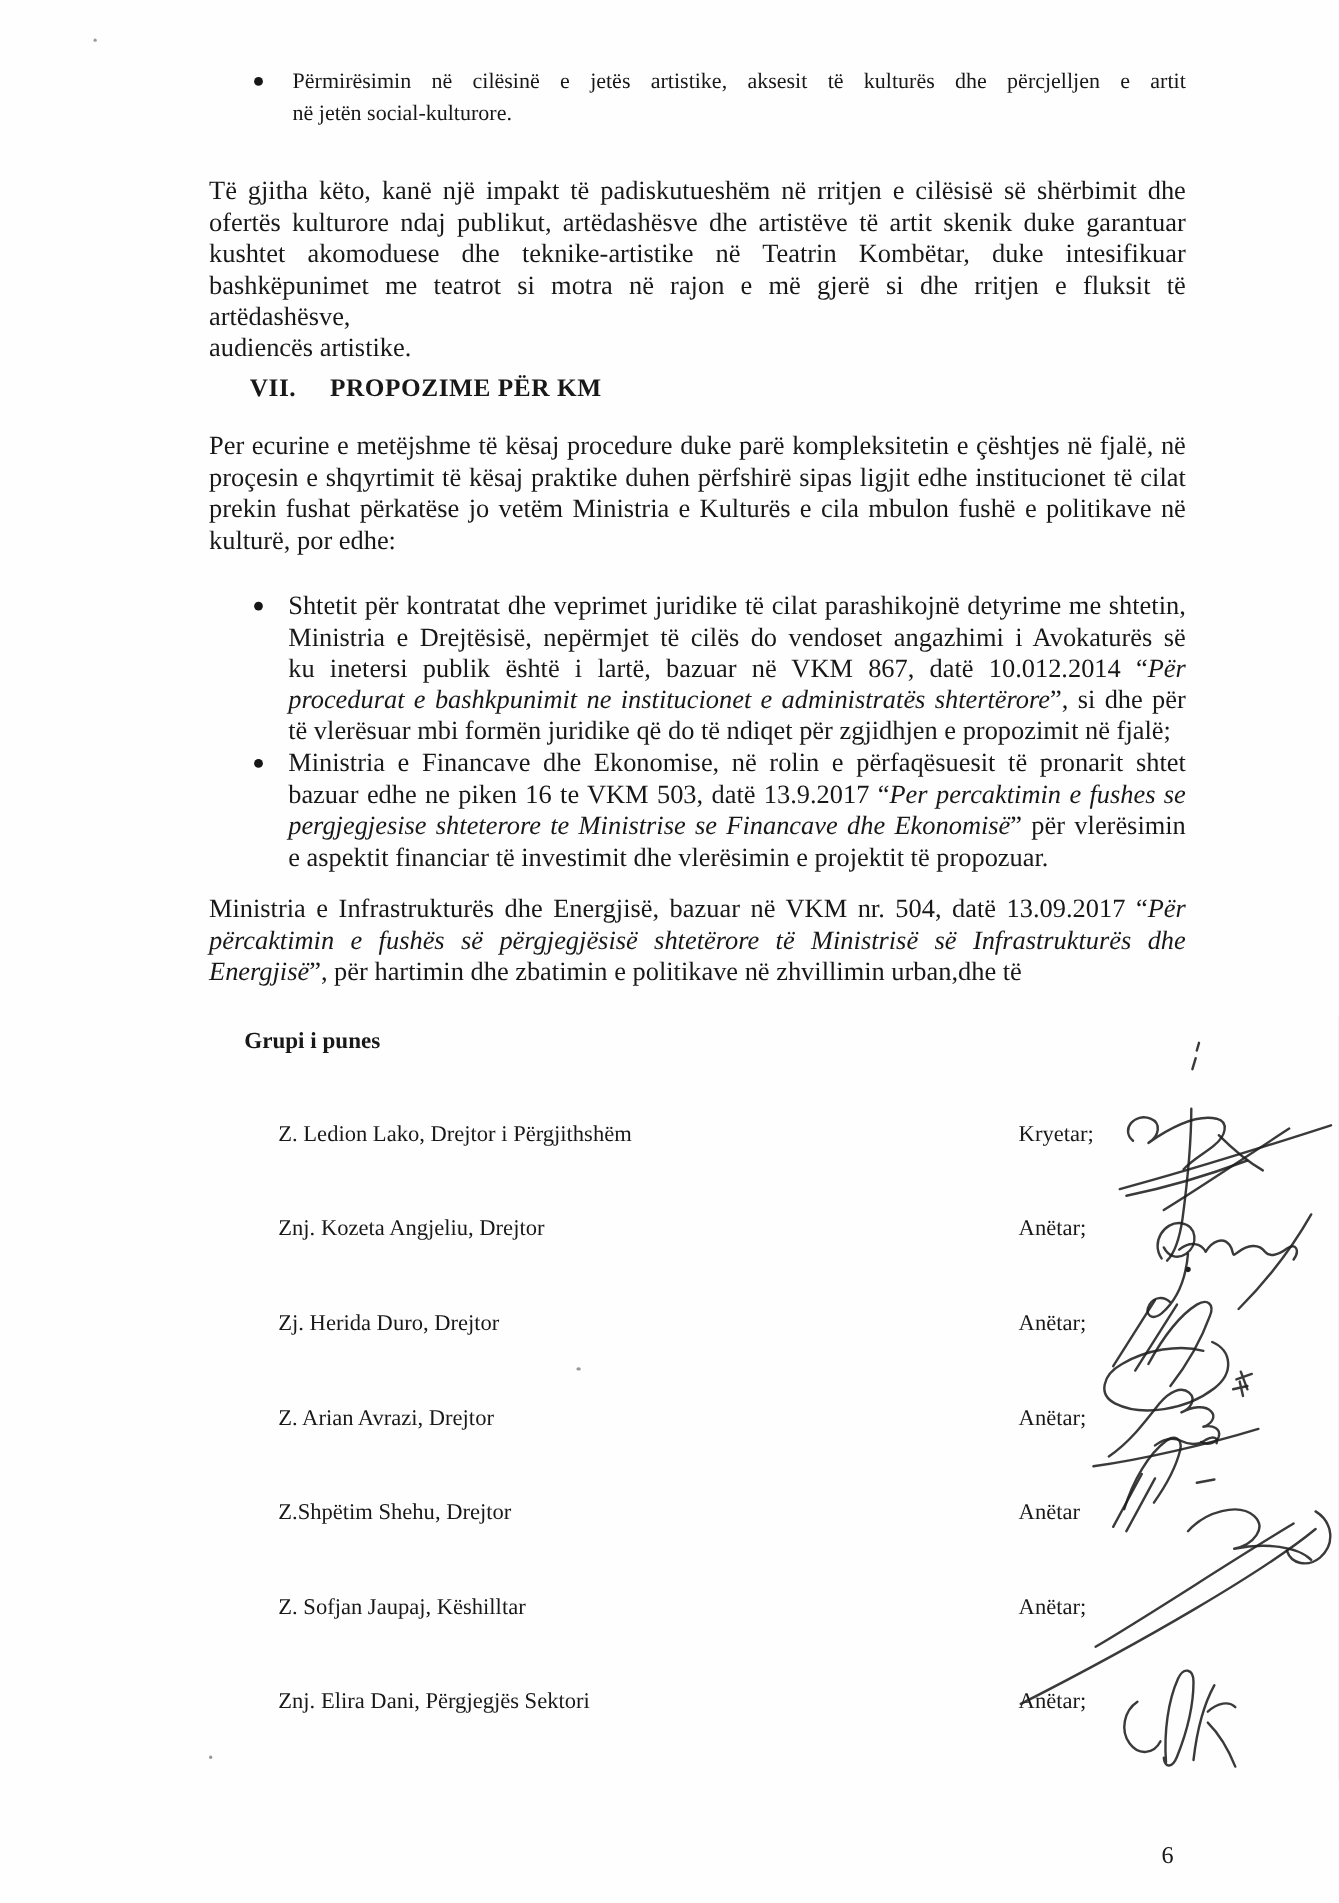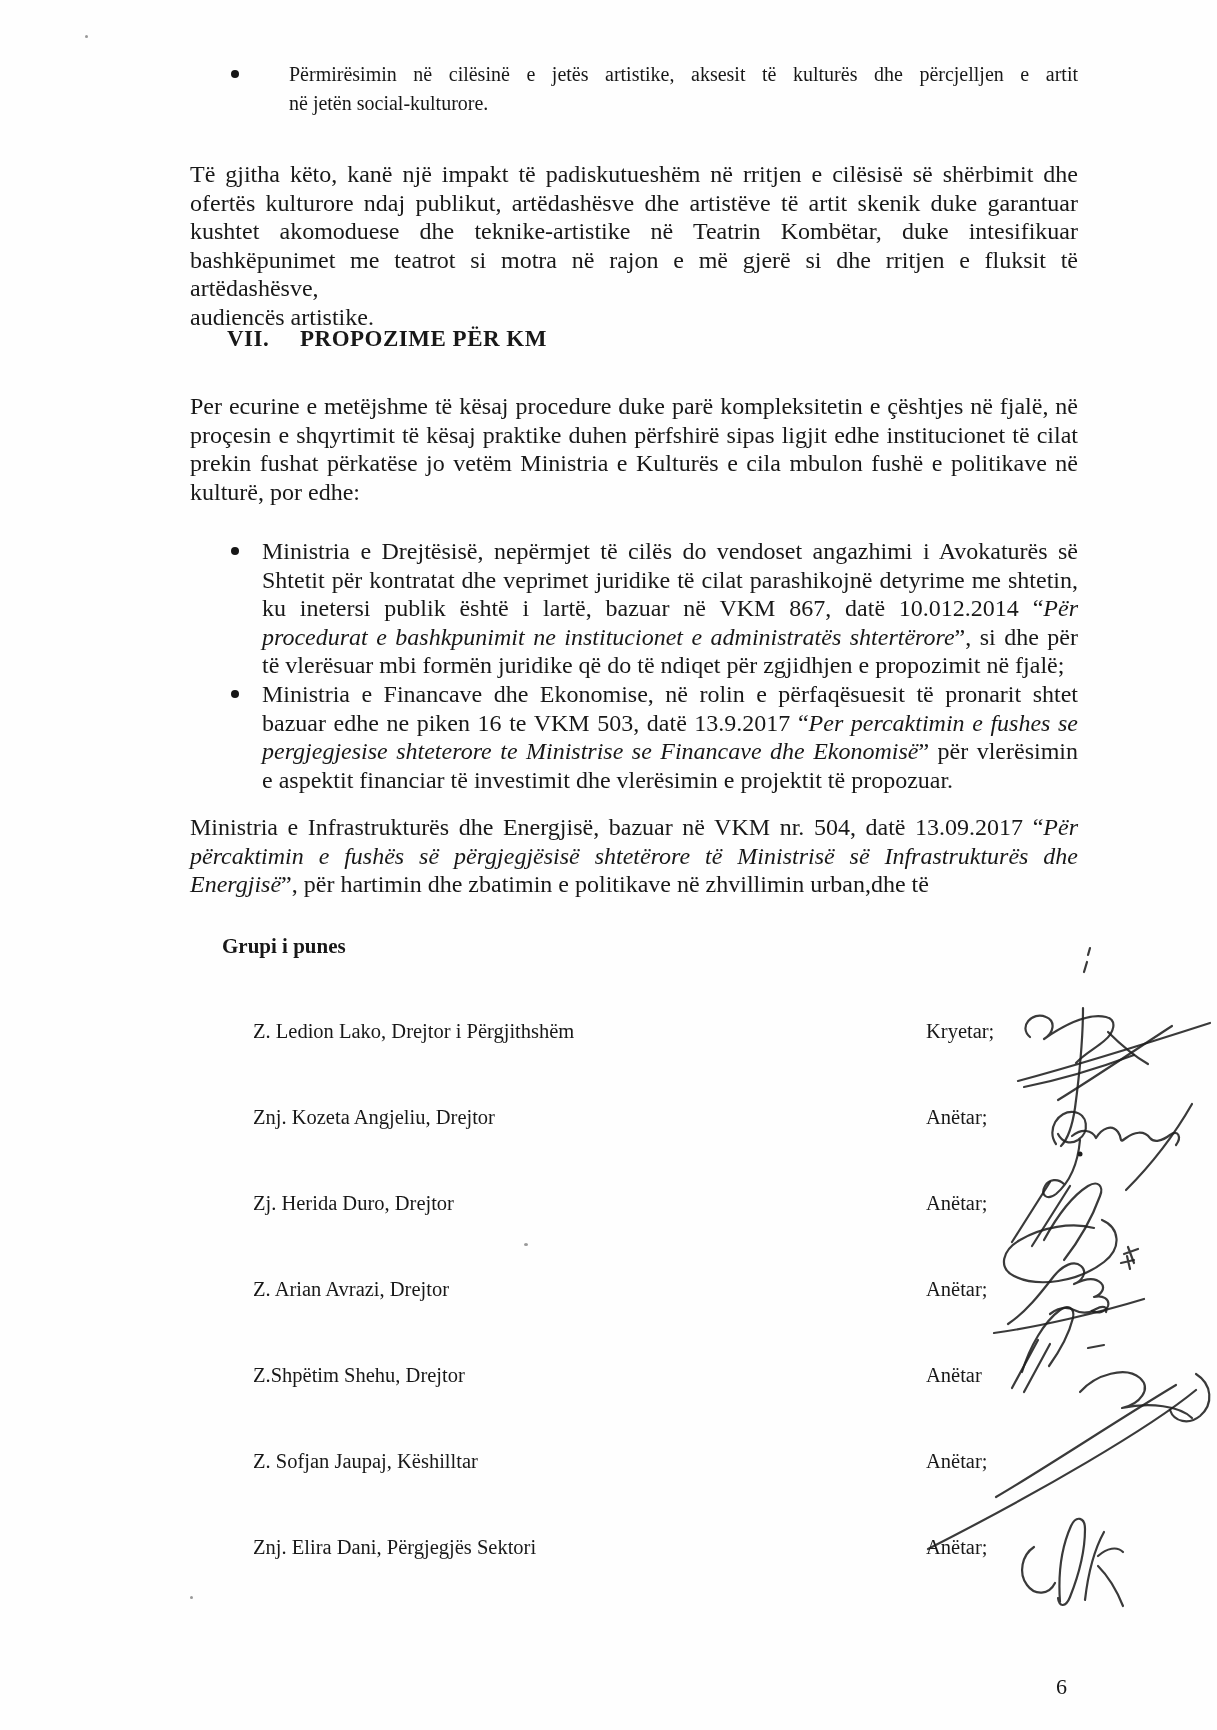--- a/index.html
+++ b/index.html
@@ -10,27 +10,27 @@
     background:#fefefe;
     font-family:"Liberation Serif","DejaVu Serif",serif;
     color:#181818;
     overflow:hidden;
   }
   .block{position:absolute;left:190px;width:888px;font-size:24px;line-height:28.6px;}
   .jline{text-align:justify;text-align-last:justify;}
   .lline{text-align:left;}
   .it{font-style:italic;}
   .bullet-single{position:absolute;left:190px;width:888px;font-size:20px;line-height:28.6px;}
-  .bullet-single .btext{margin-left:99px;}
+  .bullet-single .btext{margin-left:76px;}
   .bullet-single .dot{position:absolute;left:41px;top:10px;}
   .list .bullet-item{position:relative;padding-left:72px;}
   .list .bullet-item .dot{position:absolute;left:41px;top:10px;}
   .dot{width:8px;height:8px;background:#161616;border-radius:50%;display:inline-block;}
   .heading{position:absolute;left:227px;font-size:23px;font-weight:bold;letter-spacing:0.5px;white-space:nowrap;}
-  .heading .hnum{display:inline-block;width:73px;}
+  .heading .hnum{display:inline-block;width:73px;margin-top:14px;}
   .grupi{position:absolute;left:222px;font-size:21px;font-weight:bold;}
   .sigrow{position:absolute;left:0;width:1217px;height:30px;font-size:20.5px;}
   .sigrow .name{position:absolute;left:253px;white-space:nowrap;}
   .sigrow .role{position:absolute;left:926px;white-space:nowrap;}
   .pagenum{position:absolute;left:1056px;top:1674px;font-size:22px;}
   .speck{position:absolute;width:3px;height:3px;background:#555;border-radius:50%;opacity:.6;}
   .sig-overlay{position:absolute;left:0;top:0;pointer-events:none;}
   .sig-overlay path{fill:none;stroke:#1f1f1f;stroke-width:2.2;stroke-linecap:round;stroke-linejoin:round;opacity:.88;}
 </style>
 </head>
@@ -66,22 +66,22 @@
       <div class="jline"><span>Per ecurine e metëjshme të kësaj procedure duke parë kompleksitetin e çështjes në fjalë, në</span></div>
       <div class="jline"><span>proçesin e shqyrtimit të kësaj praktike duhen përfshirë sipas ligjit edhe institucionet të cilat</span></div>
       <div class="jline"><span>prekin fushat përkatëse jo vetëm Ministria e Kulturës e cila mbulon fushë e politikave në</span></div>
       <div class="lline"><span>kulturë, por edhe:</span></div>
     </div>
 
   <div class="block list" style="top:537px;">
     <div class="bullet-item">
       <span class="dot"></span>
       <div class="btext">
+          <div class="jline"><span>Shtetit për kontratat dhe veprimet juridike të cilat parashikojnë detyrime me shtetin,</span></div>
           <div class="jline"><span>Ministria e Drejtësisë, nepërmjet të cilës do vendoset angazhimi i Avokaturës së</span></div>
-          <div class="jline"><span>Shtetit për kontratat dhe veprimet juridike të cilat parashikojnë detyrime me shtetin,</span></div>
           <div class="jline"><span>ku inetersi publik është i lartë, bazuar në VKM 867, datë 10.012.2014 “</span><span class="it">Për</span></div>
           <div class="jline"><span class="it">procedurat e bashkpunimit ne institucionet e administratës shtertërore</span><span>”, si dhe për</span></div>
           <div class="lline"><span>të vlerësuar mbi formën juridike që do të ndiqet për zgjidhjen e propozimit në fjalë;</span></div>
         </div>
     </div>
     <div class="bullet-item">
       <span class="dot"></span>
       <div class="btext">
           <div class="jline"><span>Ministria e Financave dhe Ekonomise, në rolin e përfaqësuesit të pronarit shtet</span></div>
           <div class="jline"><span>bazuar edhe ne piken 16 te VKM 503, datë 13.9.2017 “</span><span class="it">Per percaktimin e fushes se</span></div>

